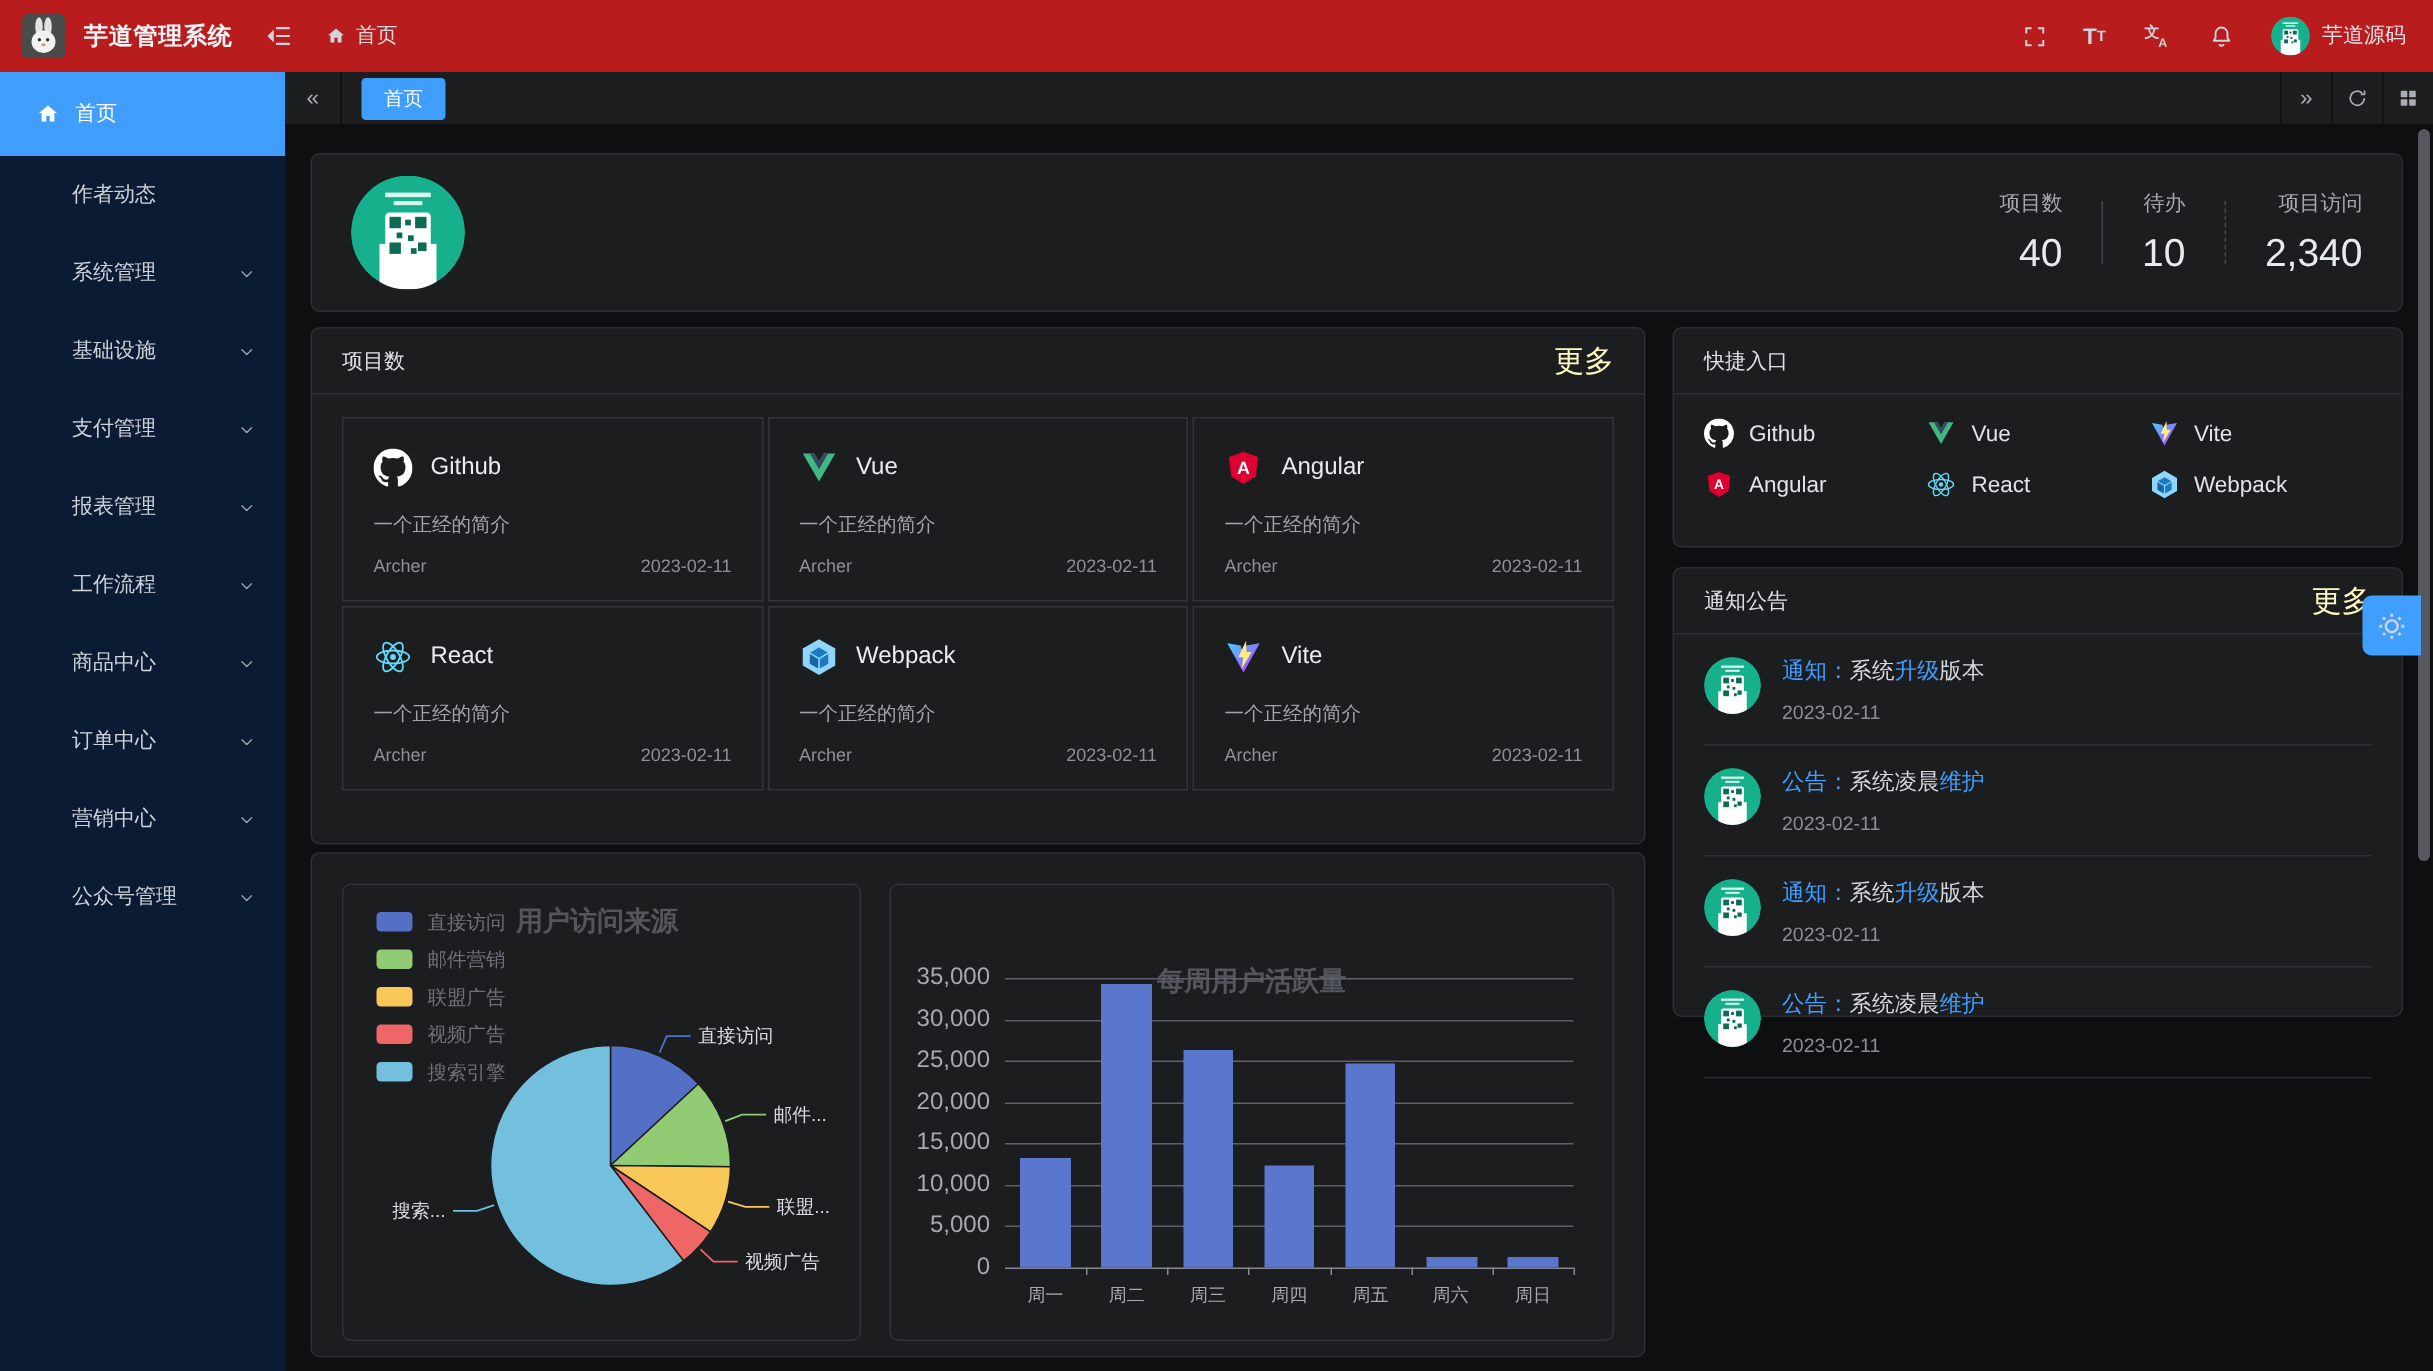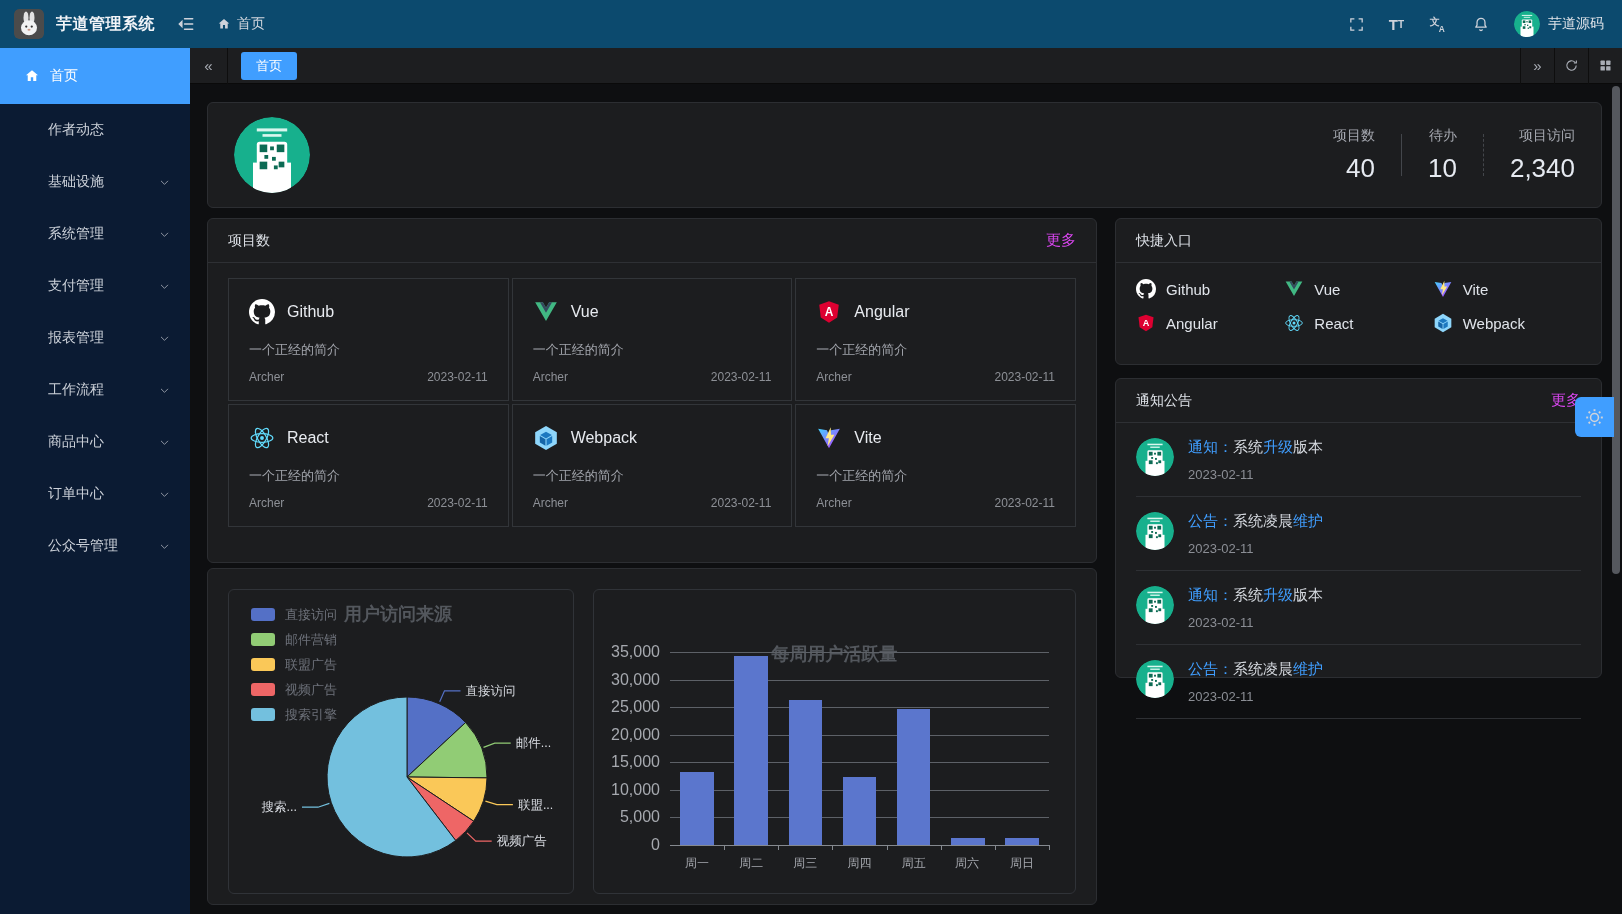--- a/index.html
+++ b/index.html
@@ -1,20 +1,20 @@
 <!DOCTYPE html>
 <html><head>
 <meta charset="utf-8">
 <style>
   * { margin:0; padding:0; box-sizing:border-box; }
   html,body { width:1622px; height:914px; overflow:hidden; background:#0e0f11;
     font-family:"Liberation Sans","DejaVu Sans",sans-serif; color:#dfe3e9; }
 
   
-  #header { position:absolute; left:0; top:0; width:1622px; height:48px; background:#0c4a6e;
+  #header { position:absolute; left:0; top:0; width:1622px; height:48px; background:#b91c1c;
     display:flex; align-items:center; z-index:30; }
   #logo { width:30px; height:30px; margin-left:14px; border-radius:5px; overflow:hidden; flex:none; }
   #app-title { font-size:16px; font-weight:bold; color:#f2f4f8; margin-left:12px; letter-spacing:.5px; }
   .hd-ic { color:#cfd3db; display:flex; align-items:center; justify-content:center; cursor:pointer; }
   #fold-btn { margin-left:22px; }
   #crumb { display:flex; align-items:center; gap:6px; margin-left:22px; font-size:14px; color:#d4d8df; }
   #hd-right { margin-left:auto; display:flex; align-items:center; gap:24px; padding-right:18px; }
   #hd-user { display:flex; align-items:center; gap:8px; }
   #hd-avatar { width:26px; height:26px; border-radius:50%; overflow:hidden; }
   #hd-username { font-size:14px; color:#e2e5ea; }
@@ -37,21 +37,21 @@
   #tab-active { margin-left:13px; background:#409eff; color:#fff; font-size:13px; padding:5px 15px;
     border-radius:3px; cursor:pointer; }
   #tb-right { margin-left:auto; display:flex; }
   #tb-right .tb-cell { border-left:1px solid #0e0e0e; width:34px; }
 
   
   .panel { position:absolute; background:#1c1d1f; border:1px solid #2c2e32; border-radius:6px; }
   .panel-head { height:44px; display:flex; align-items:center; justify-content:space-between;
     padding:0 20px; border-bottom:1px solid #2e3034; }
   .panel-title { font-size:14px; color:#dde1e7; }
-  .more-link { font-size:15px; color:#d946ef; cursor:pointer; }
+  .more-link { font-size:20px; color:#fef9c3; cursor:pointer; }
 
   
   #welcome { left:207px; top:102px; width:1395px; height:106px; display:flex; align-items:center; padding:0 26px; }
   #welcome-avatar { width:76px; height:76px; border-radius:50%; overflow:hidden; flex:none; }
   #welcome-text { margin-left:22px; }
   #greeting { font-size:20px; color:#eaedf2; }
   #weather { font-size:14px; color:#9b9fa7; margin-top:12px; }
   #stats { margin-left:auto; display:flex; align-items:center; }
   .stat { text-align:right; }
   .stat-label { font-size:14px; color:#a5a8b0; }
@@ -193,36 +193,36 @@
         <svg width="16" height="16" viewBox="0 0 24 24">
           <path d="M12 3.5 21 11h-2.6v8.5h-4.6v-5.6h-3.6v5.6H5.6V11H3z" fill="currentColor"></path>
         </svg>
       </span>
       <span>首页</span>
     </div>
     <div class="sb-item">
       <span>作者动态</span>
     </div>
     <div class="sb-item">
+      <span>系统管理</span>
+      <span class="chev">
+        <svg width="11" height="11" viewBox="0 0 24 24">
+          <path d="M5 9l7 7 7-7" stroke="currentColor" stroke-width="2" fill="none" stroke-linecap="round" stroke-linejoin="round"></path>
+        </svg>
+      </span>
+    </div>
+    <div class="sb-item">
       <span>基础设施</span>
       <span class="chev">
         <svg width="11" height="11" viewBox="0 0 24 24">
           <path d="M5 9l7 7 7-7" stroke="currentColor" stroke-width="2" fill="none" stroke-linecap="round" stroke-linejoin="round"></path>
         </svg>
       </span>
     </div>
     <div class="sb-item">
-      <span>系统管理</span>
-      <span class="chev">
-        <svg width="11" height="11" viewBox="0 0 24 24">
-          <path d="M5 9l7 7 7-7" stroke="currentColor" stroke-width="2" fill="none" stroke-linecap="round" stroke-linejoin="round"></path>
-        </svg>
-      </span>
-    </div>
-    <div class="sb-item">
       <span>支付管理</span>
       <span class="chev">
         <svg width="11" height="11" viewBox="0 0 24 24">
           <path d="M5 9l7 7 7-7" stroke="currentColor" stroke-width="2" fill="none" stroke-linecap="round" stroke-linejoin="round"></path>
         </svg>
       </span>
     </div>
     <div class="sb-item">
       <span>报表管理</span>
       <span class="chev">
@@ -242,20 +242,28 @@
     <div class="sb-item">
       <span>商品中心</span>
       <span class="chev">
         <svg width="11" height="11" viewBox="0 0 24 24">
           <path d="M5 9l7 7 7-7" stroke="currentColor" stroke-width="2" fill="none" stroke-linecap="round" stroke-linejoin="round"></path>
         </svg>
       </span>
     </div>
     <div class="sb-item">
       <span>订单中心</span>
+      <span class="chev">
+        <svg width="11" height="11" viewBox="0 0 24 24">
+          <path d="M5 9l7 7 7-7" stroke="currentColor" stroke-width="2" fill="none" stroke-linecap="round" stroke-linejoin="round"></path>
+        </svg>
+      </span>
+    </div>
+    <div class="sb-item">
+      <span>营销中心</span>
       <span class="chev">
         <svg width="11" height="11" viewBox="0 0 24 24">
           <path d="M5 9l7 7 7-7" stroke="currentColor" stroke-width="2" fill="none" stroke-linecap="round" stroke-linejoin="round"></path>
         </svg>
       </span>
     </div>
     <div class="sb-item">
       <span>公众号管理</span>
       <span class="chev">
         <svg width="11" height="11" viewBox="0 0 24 24">

